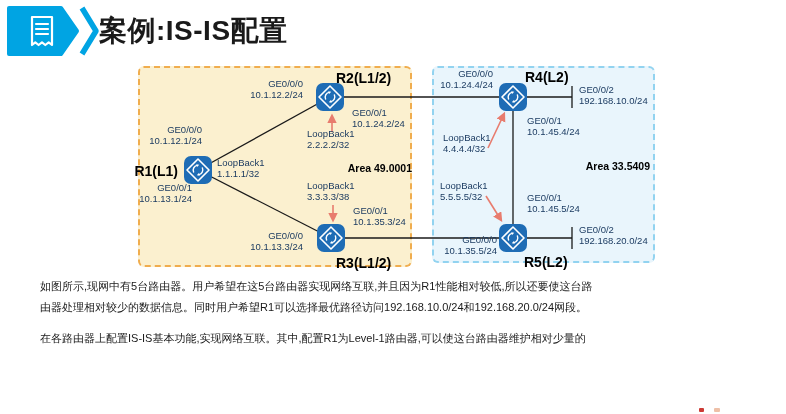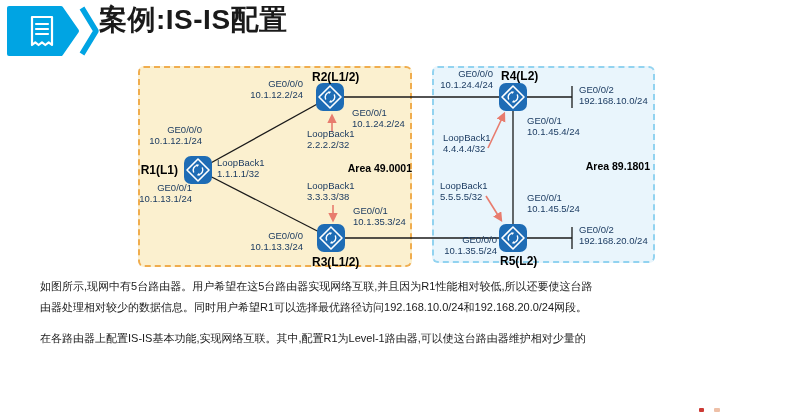--- a/index.html
+++ b/index.html
@@ -12,21 +12,21 @@
     --area2-border:#92d3f0;
     --arrow-red:#e87c6e;
     --ink:#1a1a1a;
   }
   *{box-sizing:border-box;margin:0;padding:0;}
   html,body{width:786px;height:414px;background:#fff;overflow:hidden;}
   body{font-family:"Liberation Sans","DejaVu Sans",sans-serif;color:var(--ink);position:relative;}
 
   
   .banner-icon{position:absolute;left:6px;top:2px;}
-  .page-title{position:absolute;left:99px;top:1px;font-size:28px;font-weight:bold;letter-spacing:.5px;white-space:nowrap;}
+  .page-title{position:absolute;left:99px;top:12px;font-size:28px;font-weight:bold;letter-spacing:.5px;white-space:nowrap;}
 
   
   .area-box{position:absolute;border-radius:6px;}
   .area1{left:138px;top:66px;width:274px;height:201px;background:var(--area1-fill);border:2px dashed var(--area1-border);}
   .area2{left:432px;top:66px;width:223px;height:197px;background:var(--area2-fill);border:2px dashed var(--area2-border);}
 
   
   .linklayer{position:absolute;left:0;top:0;width:786px;height:414px;pointer-events:none;}
   .lnk{stroke:#1a1a1a;stroke-width:1.3;}
   .redln{stroke:var(--arrow-red);stroke-width:1.6;fill:none;}
@@ -35,21 +35,21 @@
   
   .router{position:absolute;width:30px;height:30px;}
   .r-body{fill:var(--router-blue);}
   .r-diamond{fill:none;stroke:#fff;stroke-width:1.6;stroke-linejoin:round;}
   .r-arc{fill:none;stroke:#fff;stroke-width:1.4;stroke-linecap:round;}
   .r-arrow{fill:#fff;}
 
   
   .iflabel{position:absolute;font-size:9.5px;line-height:10.5px;color:var(--label-navy);white-space:nowrap;}
   .ra{text-align:right;}
-  .rname{position:absolute;font-size:12px;font-weight:bold;color:#000;white-space:nowrap;}
+  .rname{position:absolute;font-size:14px;font-weight:bold;color:#000;white-space:nowrap;margin-left:24px;}
   .arealabel{position:absolute;font-size:10.5px;font-weight:bold;color:#000;white-space:nowrap;}
 
   
   .sections{position:absolute;left:40px;top:276px;width:716px;}
   .sec-heading{font-size:14.5px;font-weight:bold;line-height:17px;margin-bottom:3px;}
   .sec-line{font-size:11px;line-height:21px;}
   .sec + .sec{margin-top:10px;}
 
   
   .pennant{fill:var(--banner-blue);stroke:var(--banner-blue);stroke-width:4;stroke-linejoin:round;}
@@ -138,21 +138,21 @@
   <path class="r-arrow" d="M16.8,20.8 l-3,-0.5 2,-2.2 z"></path>
 </svg>
 
 <div class="rname" style="right:608px;top:163px">R1(L1)</div>
 <div class="rname" style="left:312px;top:70px">R2(L1/2)</div>
 <div class="rname" style="left:312px;top:255px">R3(L1/2)</div>
 <div class="rname" style="left:501px;top:69px">R4(L2)</div>
 <div class="rname" style="left:500px;top:254px">R5(L2)</div>
 
 <div class="arealabel" style="right:374px;top:162px">Area 49.0001</div>
-<div class="arealabel" style="right:136px;top:160px">Area 89.1801</div>
+<div class="arealabel" style="right:136px;top:160px">Area 33.5409</div>
 
 <div class="iflabel ra" style="right:584px;top:125px">
   <div>GE0/0/0</div>
     <div>10.1.12.1/24</div>
 </div>
 <div class="iflabel" style="left:217px;top:158px">
   <div>LoopBack1</div>
     <div>1.1.1.1/32</div>
 </div>
 <div class="iflabel ra" style="right:594px;top:183px">

